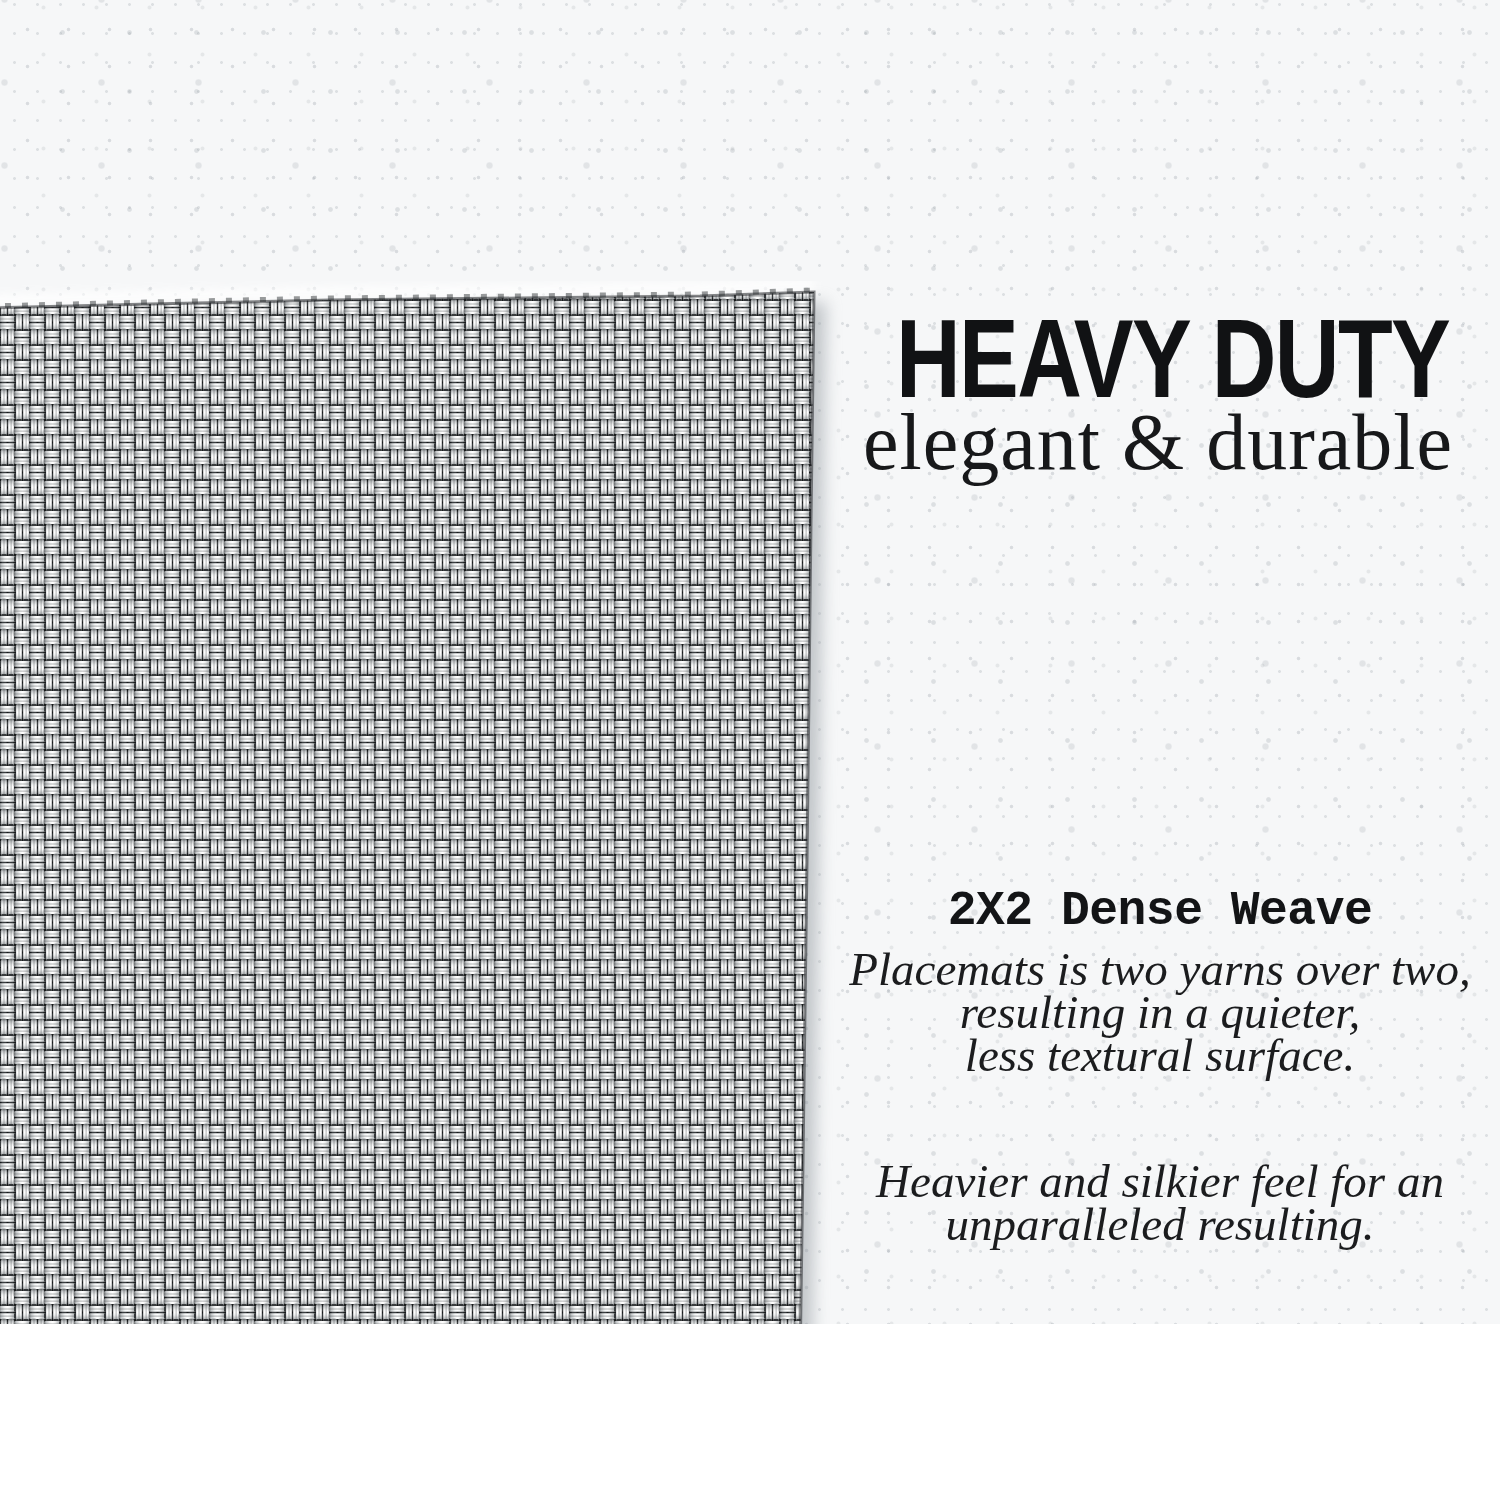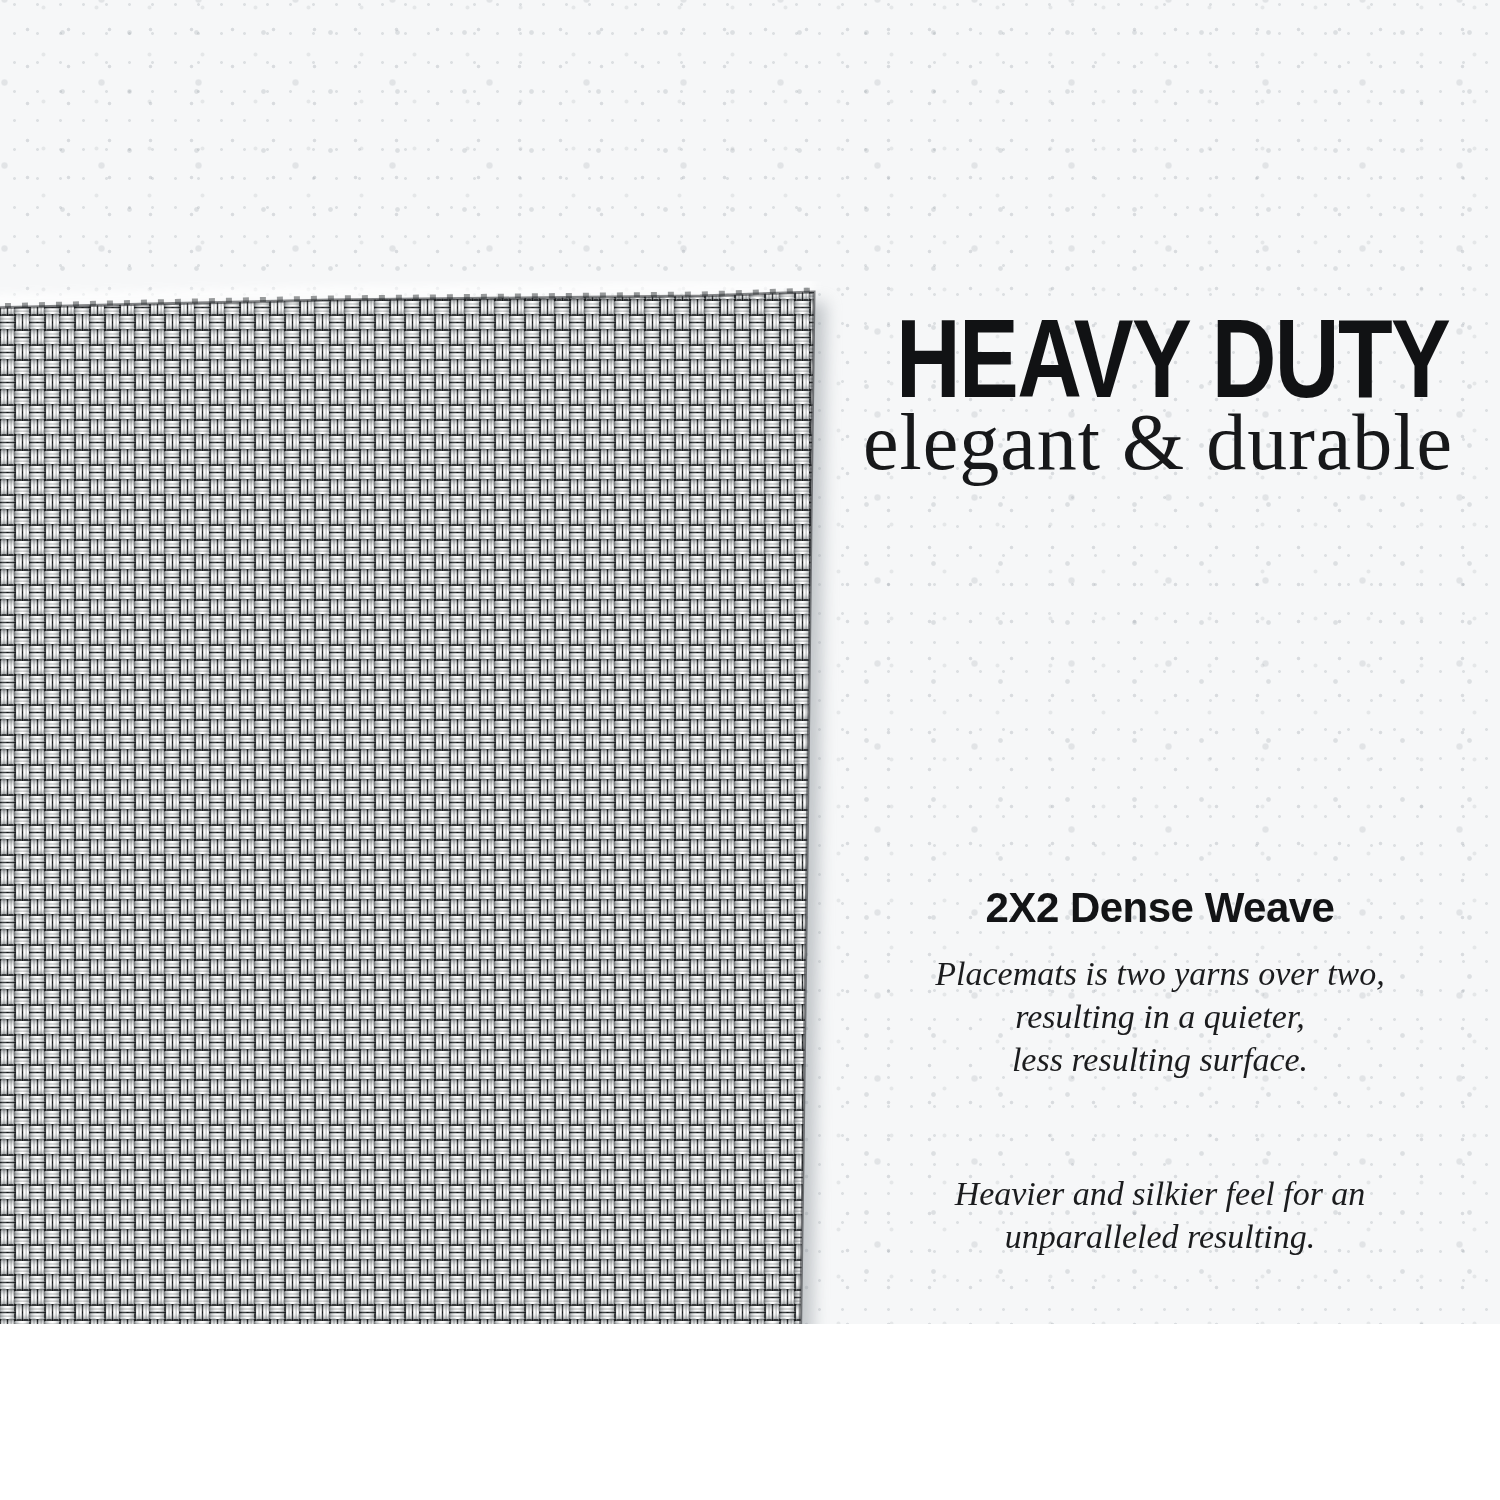--- a/index.html
+++ b/index.html
@@ -61,35 +61,35 @@
     color: #17181a;
     white-space: nowrap;
   }
 
   .feature { position: absolute; left: 0; right: 0; }
   .feature-1 { top: 883px; }
   .feature-2 { top: 1153px; }
 
   .feature h2 {
     margin: 0;
-    font-family: Liberation Sans, sans-serif;
+    font-family: Liberation Mono, monospace;
     font-weight: 700;
-    font-size: 42px;
+    font-size: 48px;
     line-height: 1.2;
     letter-spacing: -0.5px;
     color: #131416;
     white-space: nowrap;
   }
 
   .feature p {
-    margin: 19px 0 0 0;
+    margin: 7px 0 0 0;
     font-family: "Liberation Serif", "DejaVu Serif", serif;
     font-style: italic;
     font-weight: 400;
-    font-size: 34px;
+    font-size: 47px;
     line-height: 43px;
     color: #1b1c1e;
   }
 </style>
 </head>
 <body>
 
 <div class="stage">
 
   <svg class="mat-photo" width="860" height="1500" viewBox="0 0 860 1500" aria-hidden="true">
@@ -176,21 +176,21 @@
 
     <h1 class="title">HEAVY DUTY</h1>
 
     <div class="subtitle">elegant &amp; durable</div>
 
     <section class="feature feature-1">
       <h2>2X2 Dense Weave</h2>
       <p>
         <span>Placemats is two yarns over two,</span><br>
         <span>resulting in a quieter,</span><br>
-        <span>less resulting surface.</span>
+        <span>less textural surface.</span>
       </p>
     </section>
 
     <section class="feature feature-2">
       <p>
         <span>Heavier and silkier feel for an</span><br>
         <span>unparalleled resulting.</span>
       </p>
     </section>
 

